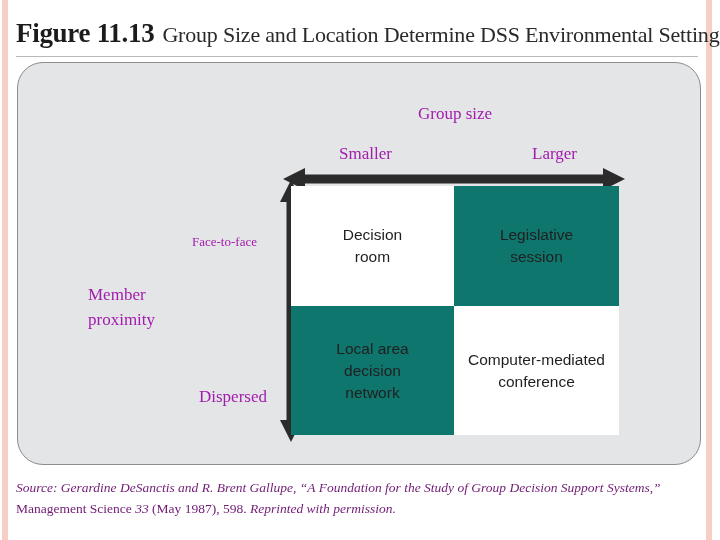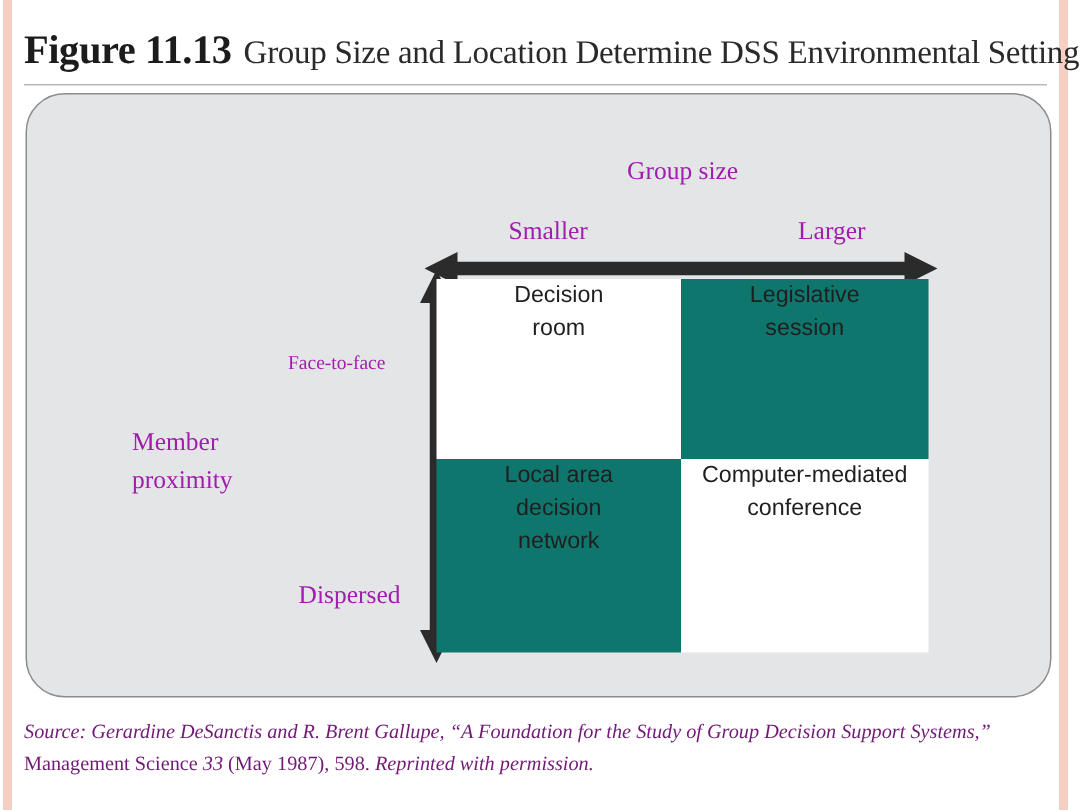--- a/index.html
+++ b/index.html
@@ -87,20 +87,21 @@
     height: 249px;
     display: grid;
     grid-template-columns: 163px 165px;
     grid-template-rows: 120px 129px;
     gap: 0;
   }
   .cell {
     display: flex;
     flex-direction: column;
     align-items: center;
+    justify-content: center;
     text-align: center;
     font-family: "Liberation Sans", sans-serif;
     font-size: 15.5px;
     line-height: 1.42;
     color: #1f1f1f;
     box-sizing: border-box;
   }
   .cell.white { background: #ffffff; }
   .cell.blue  { background: #0f766e; }
   .cell .line { display: block; white-space: nowrap; }

